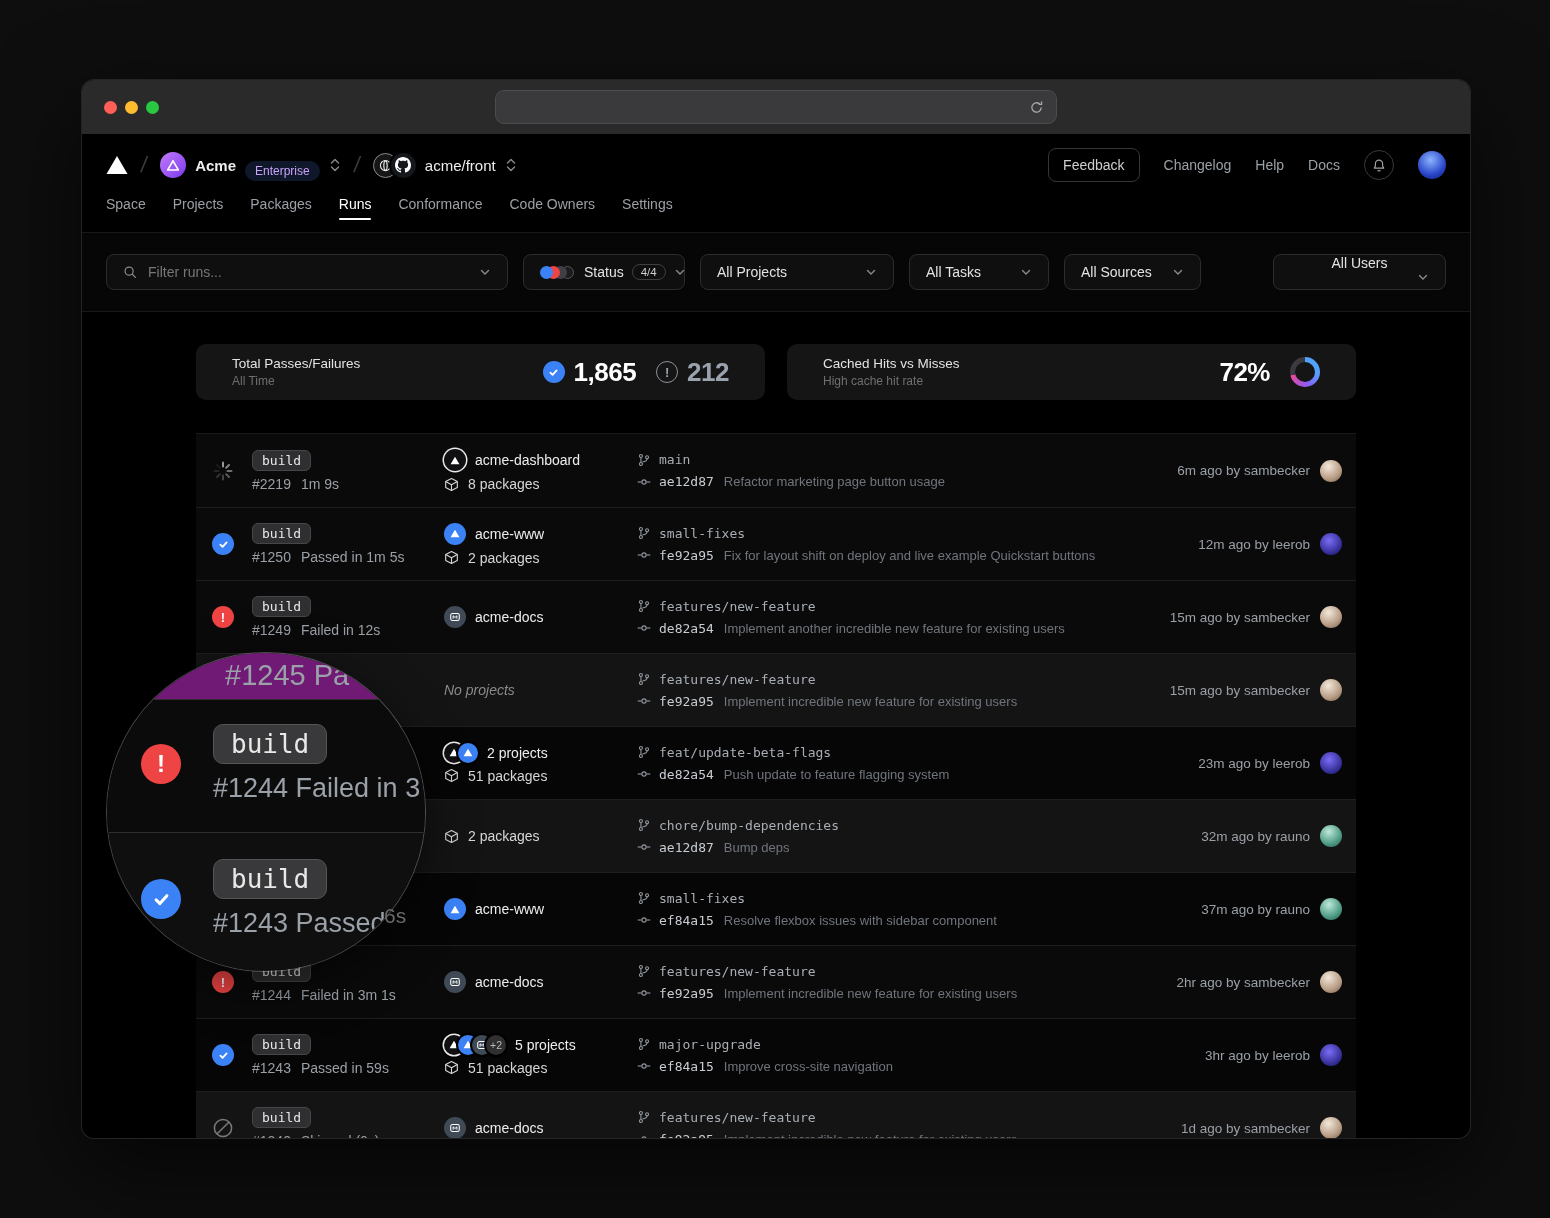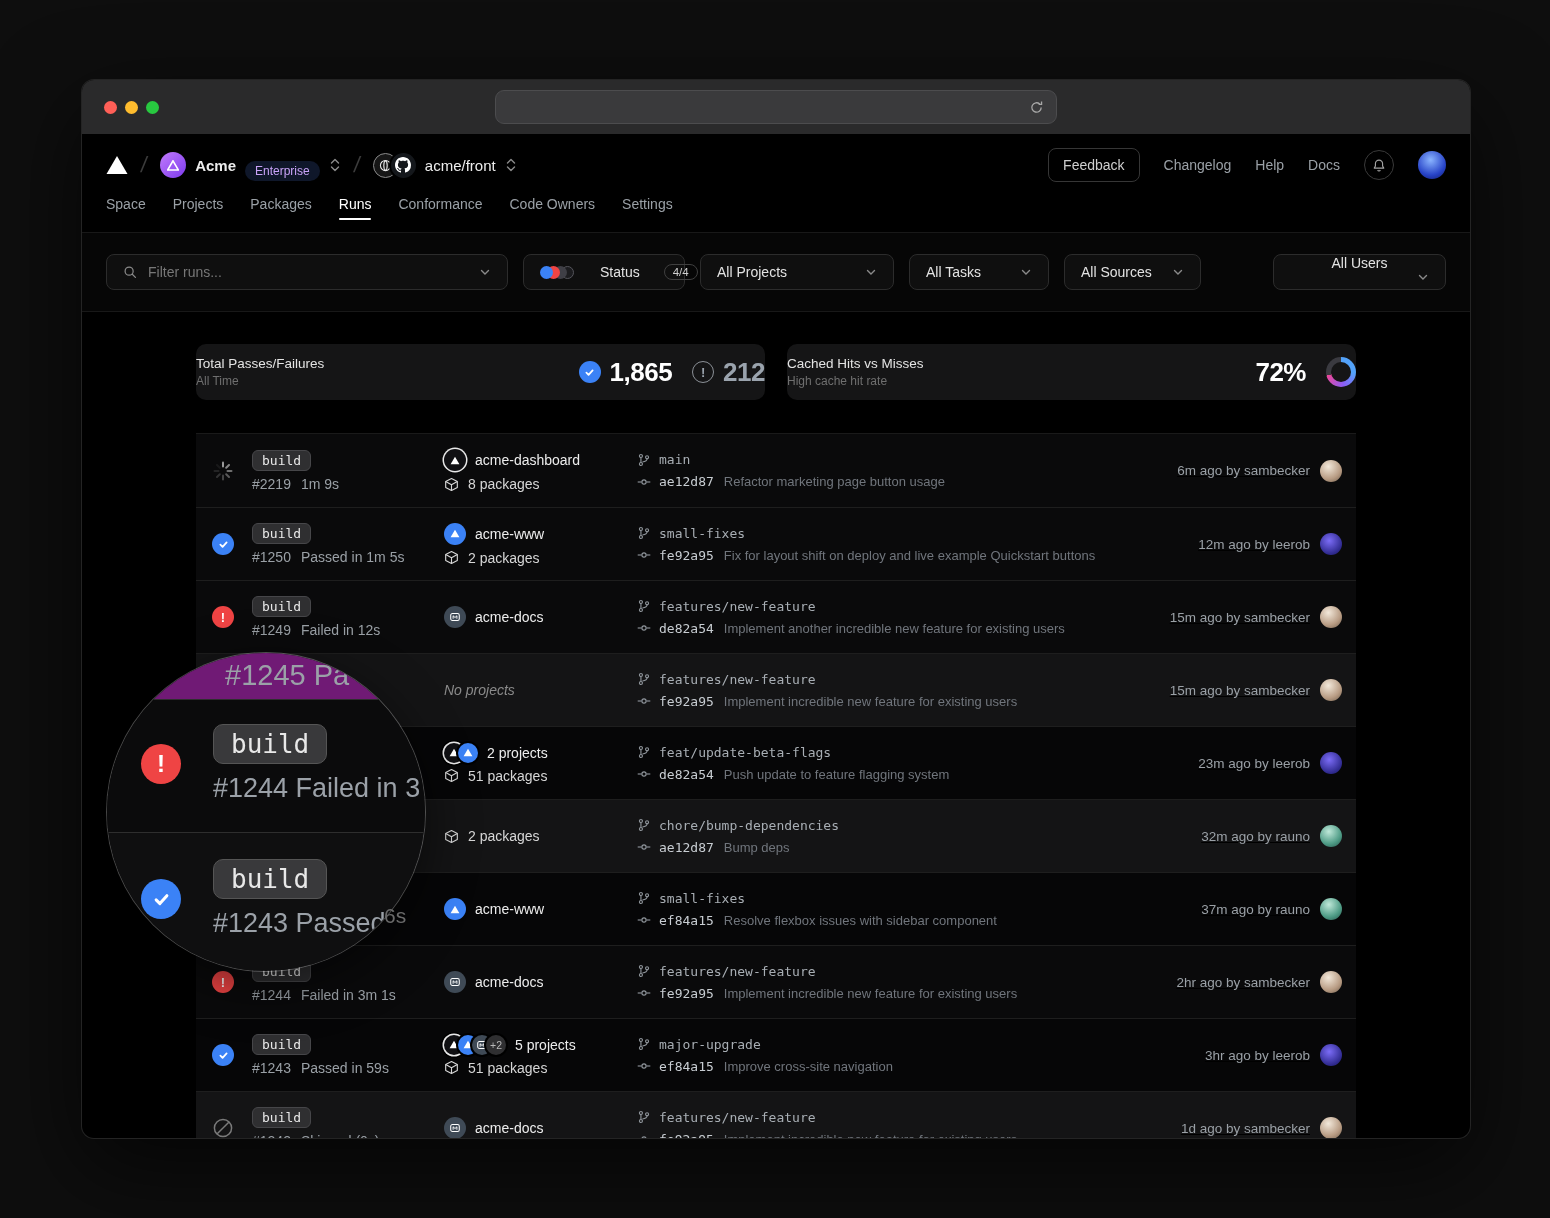--- a/index.html
+++ b/index.html
@@ -55,33 +55,33 @@
   
   .filterbar{height:80px;display:flex;align-items:center;gap:15px;padding:0 24px;
              border-top:1px solid #181818;border-bottom:1px solid #181818;background:#060606;}
   .ctrl{height:36px;background:#0f0f0f;border:1px solid #2c2c2c;border-radius:8px;display:flex;
         align-items:center;padding:0 16px;color:#b6b6b6;font-size:14px;cursor:pointer;}
   .ctrl .chev{margin-left:auto;color:#8a8a8a;display:flex;}
   .search-ctrl{width:402px;gap:9px;}
   .search-ctrl input{flex:1;background:transparent;border:none;outline:none;color:#d6d6d6;font-size:14px;font-family:inherit;}
   .search-ctrl input::placeholder{color:#777;}
   .sicon{color:#8a8a8a;display:flex;}
-  .status-ctrl{width:162px;gap:24px;}
+  .status-ctrl{width:162px;gap:8px;}
   .dots{display:flex;align-items:center;margin-right:2px;}
   .dot{width:13px;height:13px;border-radius:50%;}
   .dot+.dot{margin-left:-6px;}
   .d1{background:#3b82f6;z-index:4;} .d2{background:#ef4444;z-index:3;}
   .d3{background:#3f3f46;z-index:2;} .d4{background:#1c1c1f;border:1px solid #55555c;z-index:1;}
   .count-pill{border:1px solid #3f3f3f;border-radius:999px;padding:1px 8px;font-size:11.5px;color:#cfcfcf;}
   .w194{width:194px;} .w174{width:140px;text-align:right;} .w137{width:137px;} .w173{width:173px;margin-left:auto;flex-direction:column;}
 
   
   .main{width:1160px;margin:0 auto;padding-top:32px;background:transparent;}
   .stats{display:flex;gap:22px;}
-  .card{flex:1;height:56px;background:#151516;border-radius:10px;padding:8px 0;display:flex;
+  .card{flex:1;height:56px;background:#151516;border-radius:10px;padding:8px 36px;display:flex;
         align-items:center;justify-content:space-between;}
   .card-titles .t{color:#e3e3e3;font-size:13.5px;}
   .card-titles .s{color:#6f6f6f;font-size:12px;margin-top:3px;}
   .card-vals{display:flex;align-items:center;gap:20px;}
   .vgroup{display:flex;align-items:center;gap:9px;}
   .big-num{color:#fff;font-size:26px;font-weight:700;letter-spacing:-.5px;}
   .gray-num{color:#9aa3ad;font-size:26px;font-weight:700;letter-spacing:-.5px;}
   .chk{width:22px;height:22px;border-radius:50%;background:#3b82f6;display:flex;align-items:center;justify-content:center;}
   .excl-o{width:22px;height:22px;border-radius:50%;border:1.6px solid #8b9096;color:#9aa3ad;display:flex;
           align-items:center;justify-content:center;font-size:13px;font-weight:700;}
@@ -114,21 +114,21 @@
   .cluster .pav-dash{box-shadow:0 0 0 1.5px #e8e8e8,0 0 0 3px #000;}
   .cluster .pav+.pav,.cluster .plus{margin-left:-6px;}
   .plus{width:20px;height:20px;border-radius:50%;background:#2f2f31;color:#b8b8b8;font-size:10.5px;
         display:flex;align-items:center;justify-content:center;box-shadow:0 0 0 2px #000;z-index:0;}
   .git-line{display:flex;align-items:center;gap:8px;font-size:13px;}
   .branch-txt{color:#a8aeb4;font-family:"DejaVu Sans Mono",monospace;}
   .hash-txt{color:#c8cdd2;font-family:"DejaVu Sans Mono",monospace;}
   .msg-txt{color:#70757c;margin-left:2px;text-align:center;}
   .gicon{color:#8f959b;display:flex;flex:none;}
   .col-git{gap:7px;}
-  .col-meta{flex-direction:row;align-items:center;gap:10px;justify-content:flex-end;text-decoration:underline;}
+  .col-meta{flex-direction:row;align-items:center;gap:10px;justify-content:flex-end;}
   .meta-txt{color:#9aa0a6;font-size:13.5px;}
   .uav{width:22px;height:22px;border-radius:50%;flex:none;}
   .av-sambecker{background:radial-gradient(circle at 38% 30%,#f2e8da,#b89c84 60%,#6d5b49);}
   .av-leerob{background:radial-gradient(circle at 42% 35%,#7b6cf6,#302b90 68%,#1a1860);}
   .av-rauno{background:radial-gradient(circle at 40% 30%,#bfe8d9,#4f9c86 60%,#23544a);}
 
   
   .loupe{position:absolute;left:25px;top:573px;width:318px;height:318px;border-radius:50%;overflow:hidden;
          z-index:50;box-shadow:0 0 0 1px rgba(255,255,255,.28),0 14px 50px rgba(0,0,0,.55);}
   .lband{position:absolute;left:0;right:0;}

